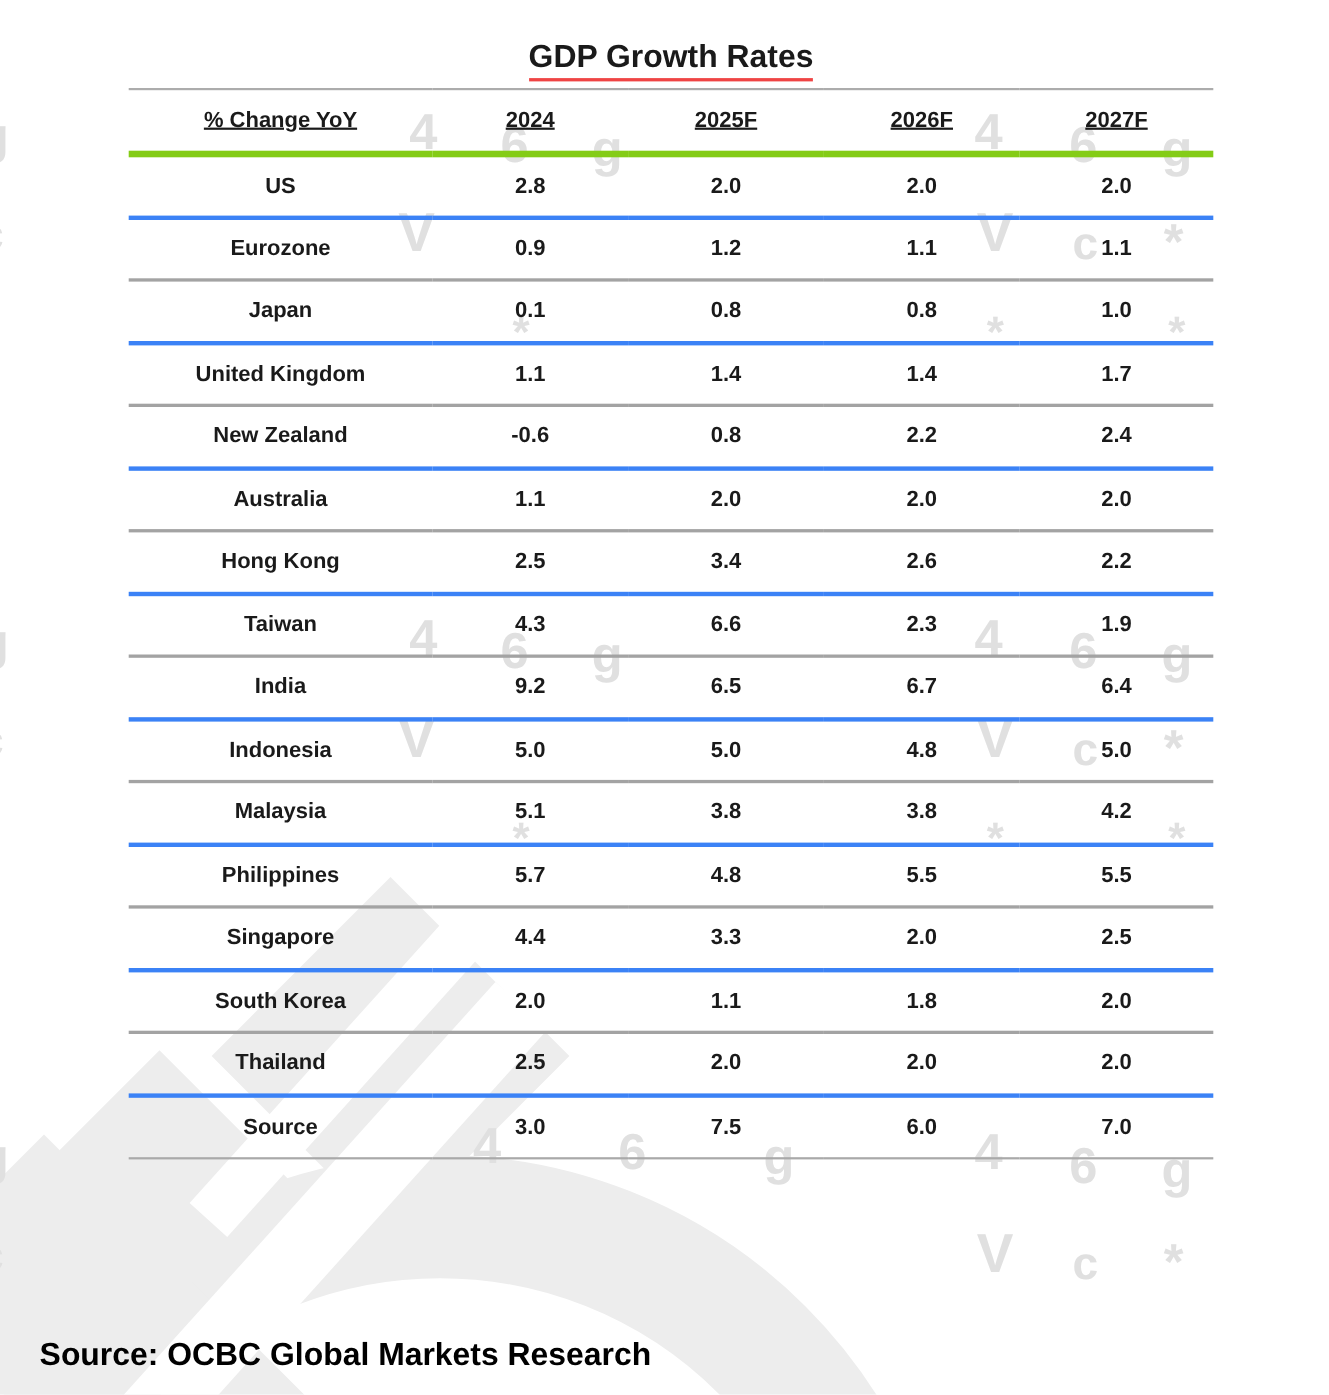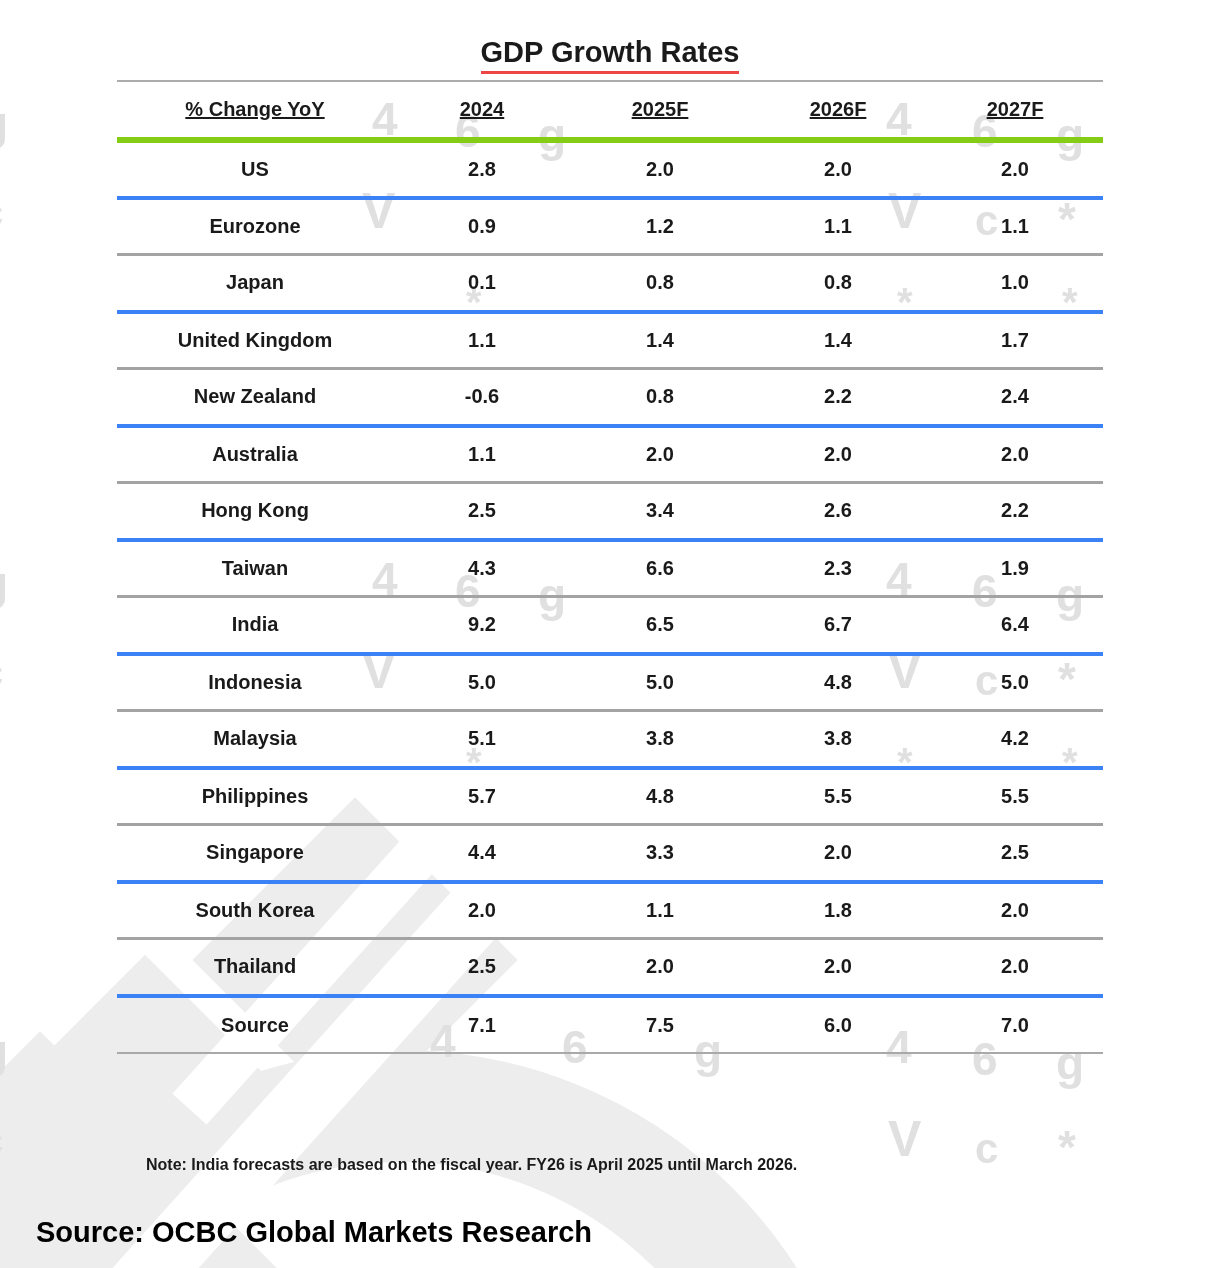--- a/index.html
+++ b/index.html
@@ -276,25 +276,24 @@
           </tr>
           <tr>
             <td>Thailand</td>
             <td>2.5</td>
             <td>2.0</td>
             <td>2.0</td>
             <td>2.0</td>
           </tr>
           <tr>
             <td>Source</td>
-            <td>7.1</td>
+            <td>3.0</td>
             <td>7.5</td>
             <td>6.0</td>
             <td>7.0</td>
           </tr>
         </tbody>
     </table>
 
-    <div class="note">Note: India forecasts are based on the fiscal year. FY26 is April 2025 until March 2026.</div>
     <div class="source">Source: OCBC Global Markets Research</div>
 
   </div>
 </div>
 
 </body></html>

